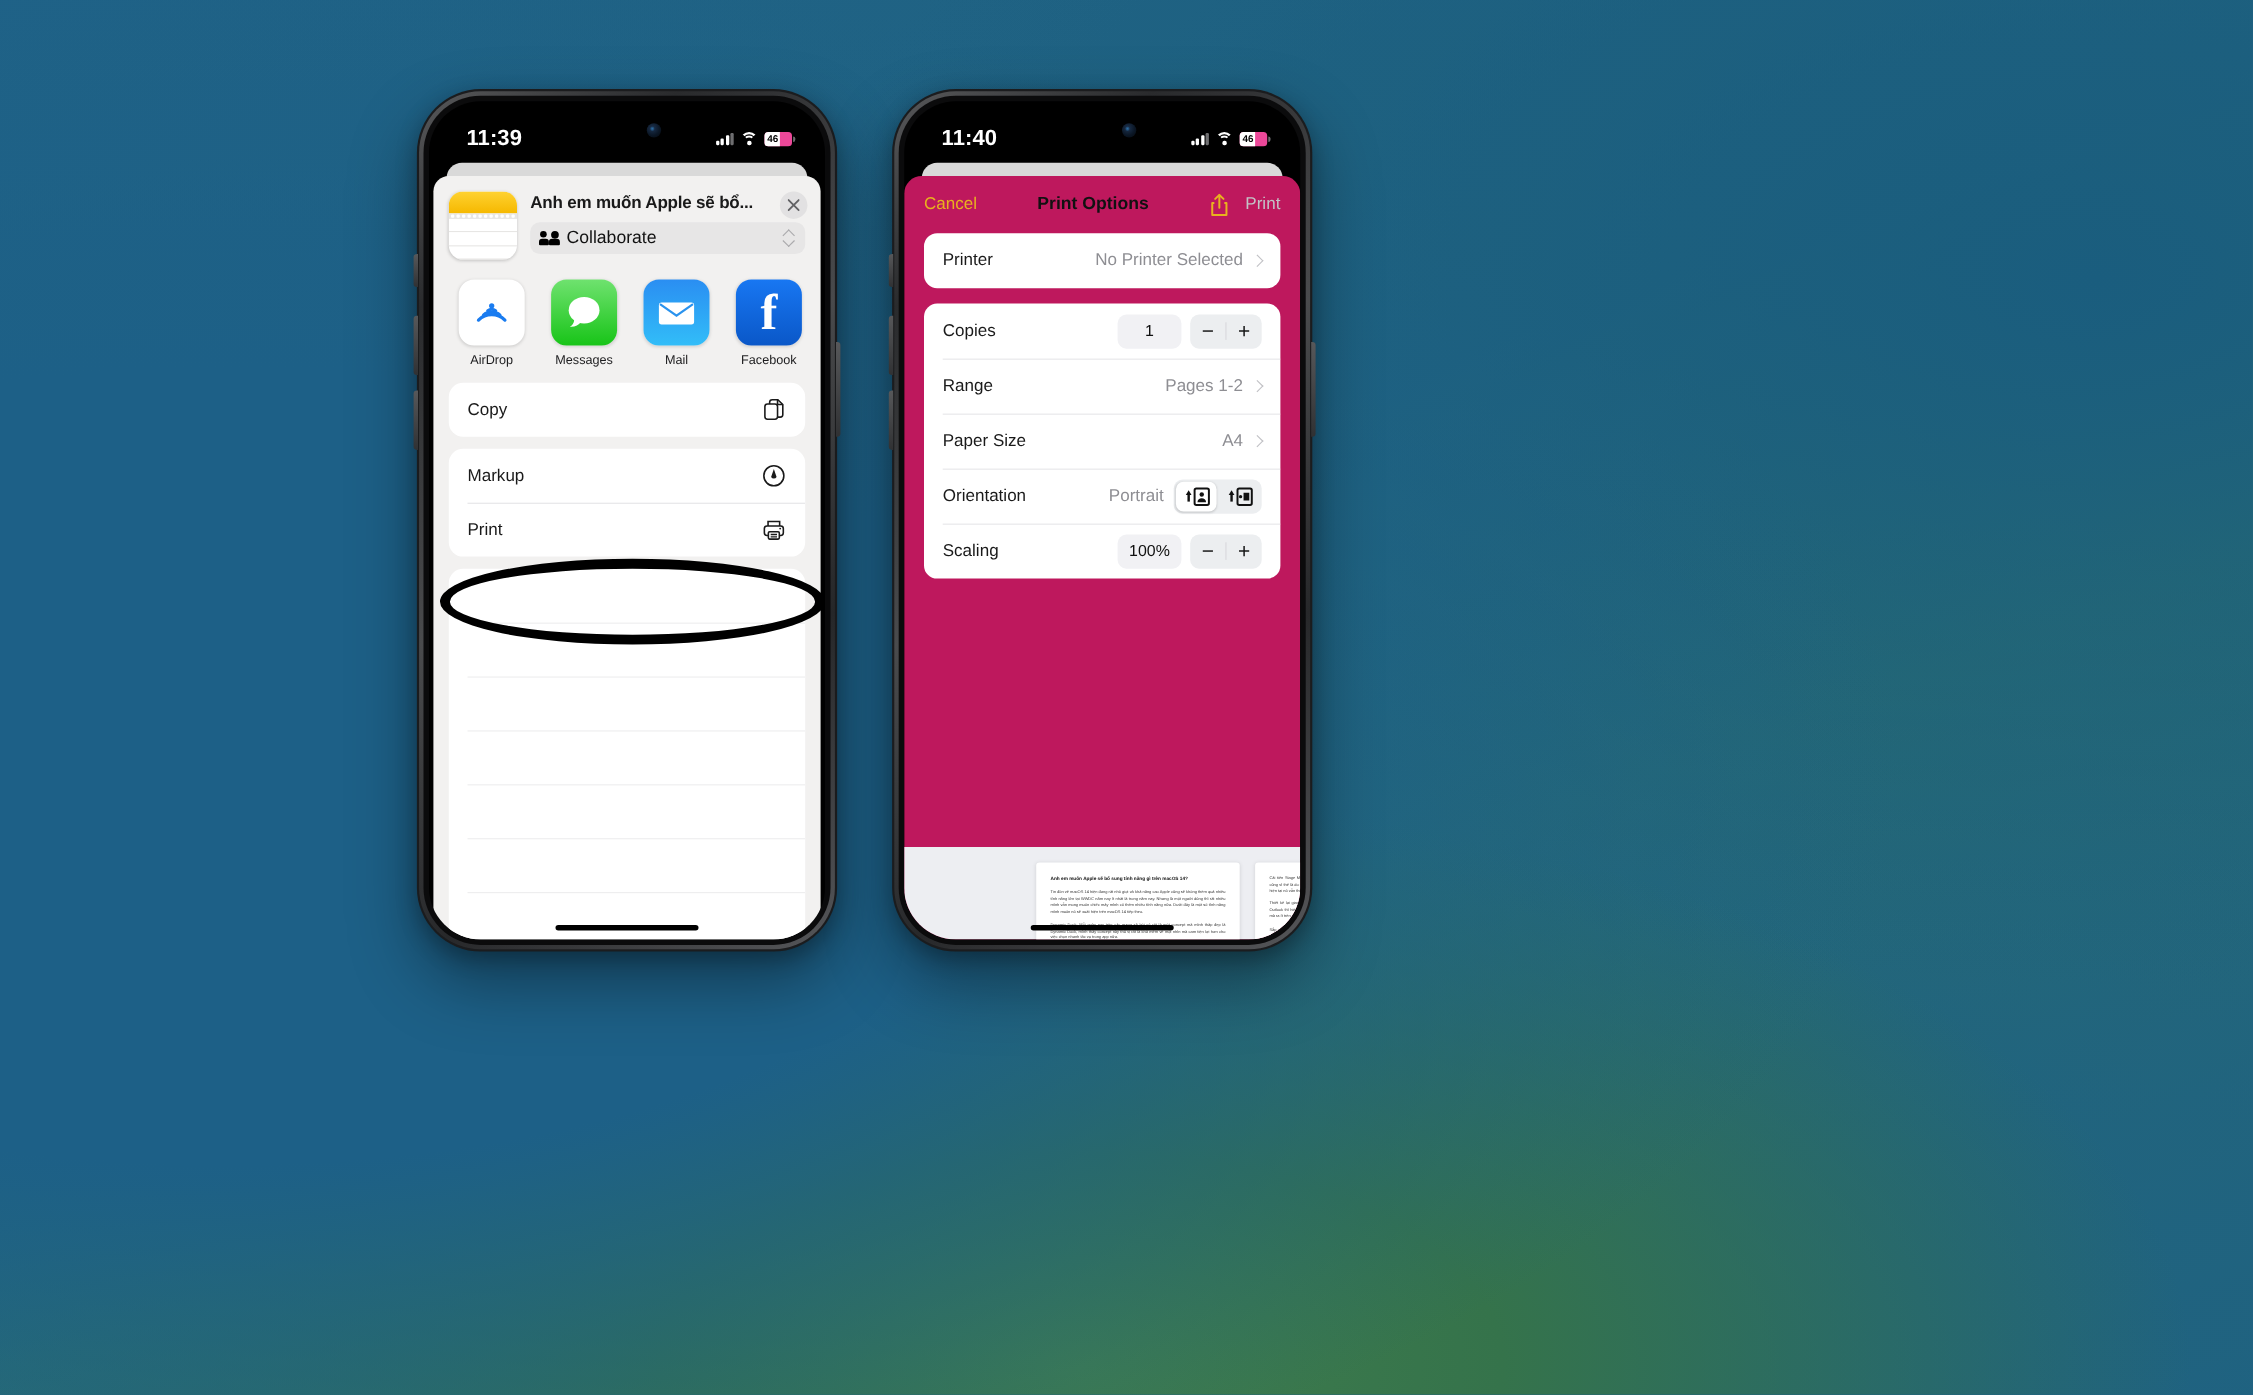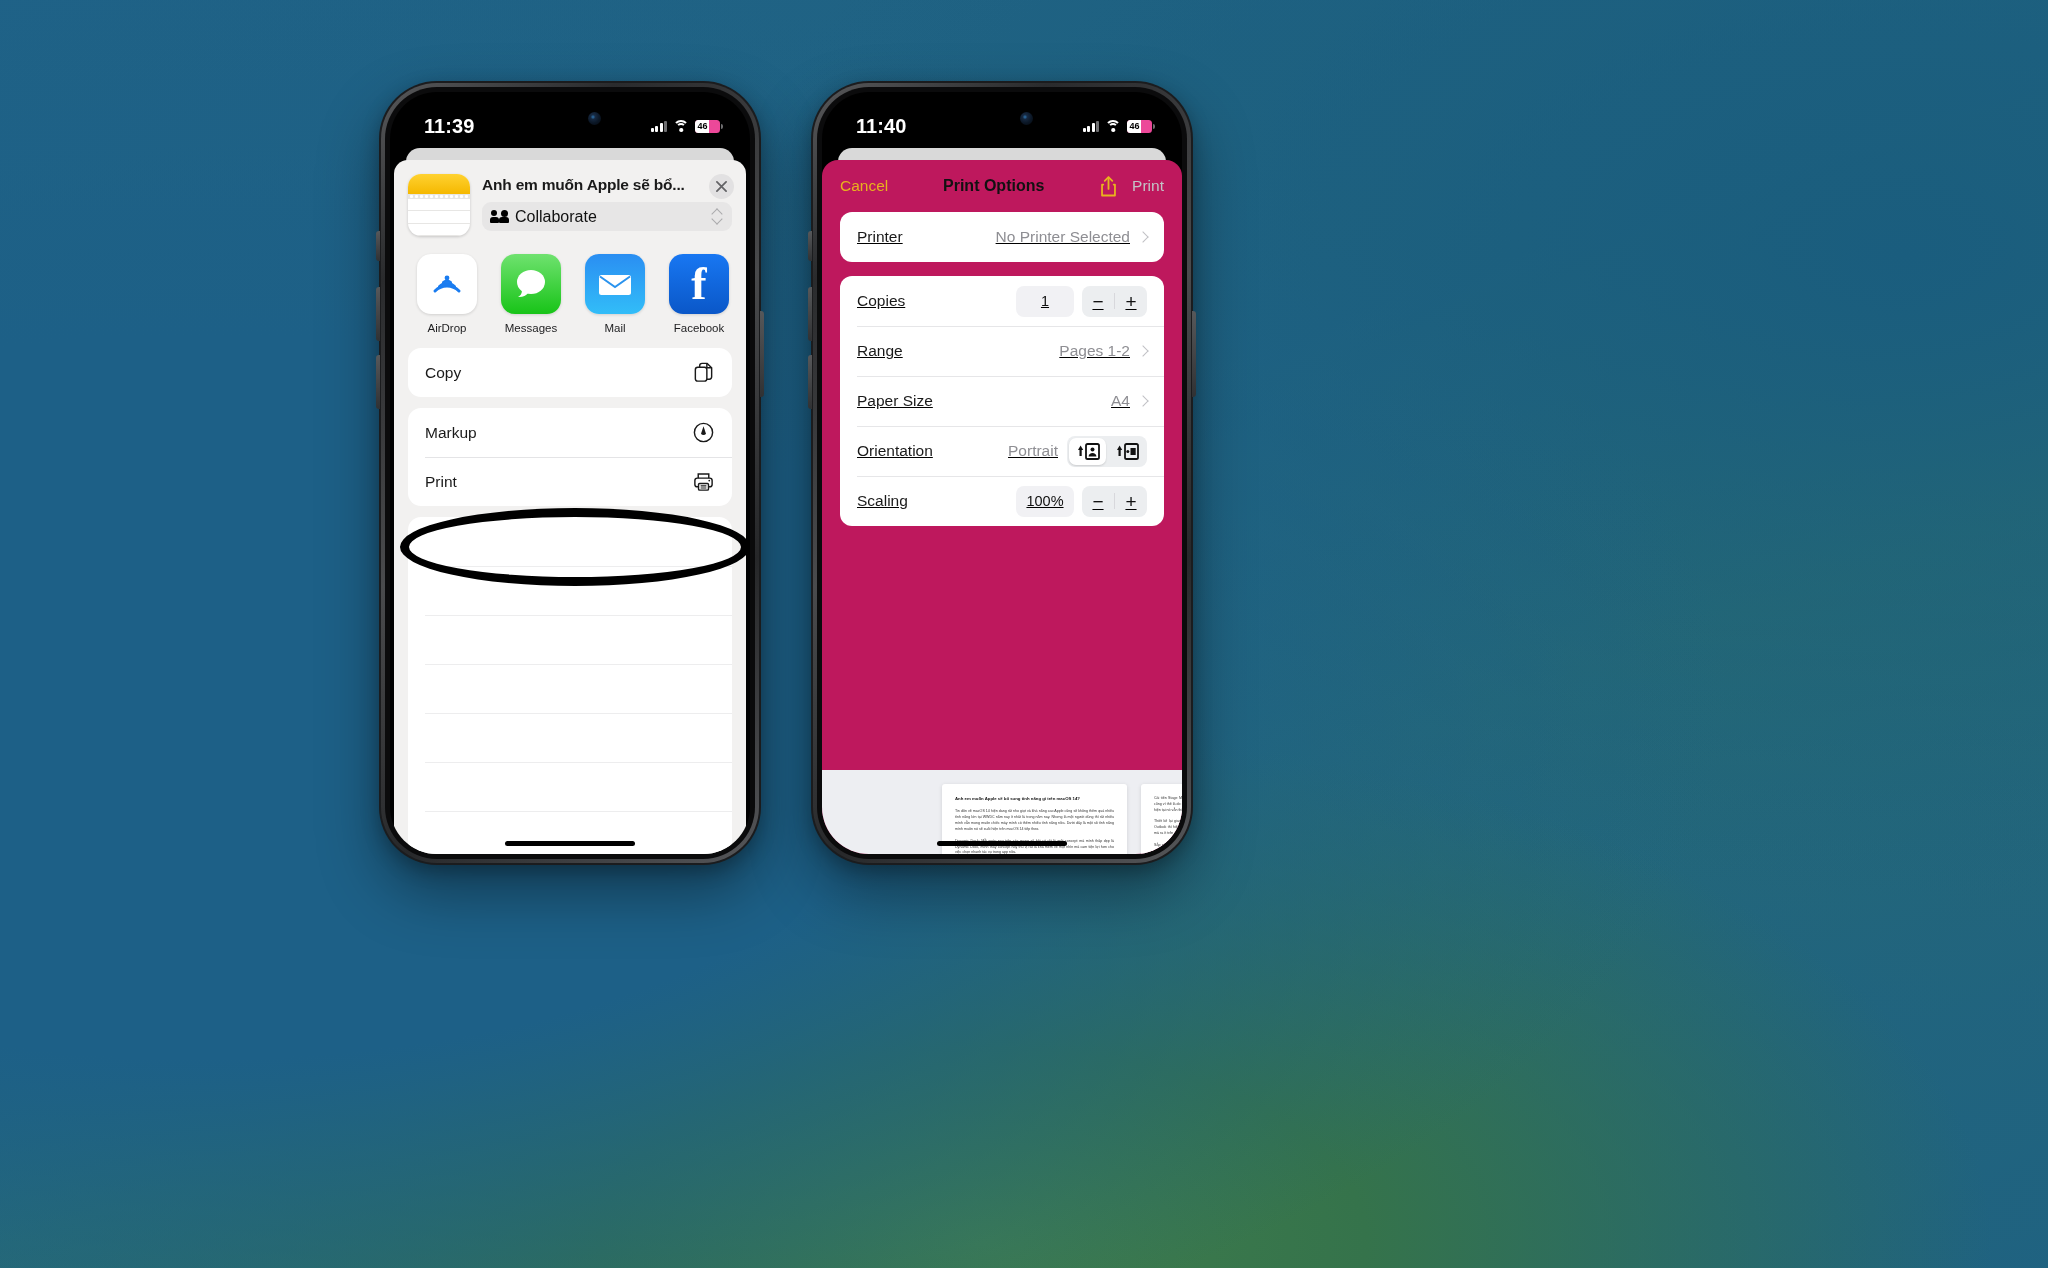--- a/index.html
+++ b/index.html
@@ -199,21 +199,21 @@
     height:52px; display:flex; align-items:center; justify-content:space-between;
     padding:0 18px; flex:none;
   }
   .po-cancel { font-size:15.5px; color:#e8b21e; }
   .po-title { font-size:16px; font-weight:700; color:#111; }
   .po-right { display:flex; align-items:center; gap:14px; }
   .po-print { font-size:15.5px; color:#c3c3c7; }
   .share-ic { width:19px;height:23px; }
 
   .po-card {
-    background:#fff; border-radius:12px; margin:0 18px 14px; overflow:hidden;text-decoration:underline;
+    background:#fff; border-radius:12px; margin:0 18px 14px; overflow:hidden;
   }
   .po-row {
     height:50px; display:flex; align-items:center; justify-content:space-between;
     padding:0 17px; position:relative;
   }
   .po-row + .po-row::before{
     content:""; position:absolute; left:17px; right:0; top:0; height:.5px; background:#e6e6e8;
   }
   .po-label { font-size:15.5px; color:#1a1a1a; }
   .po-val { font-size:15.5px; color:#8e8e93; display:flex; align-items:center; gap:9px;}

